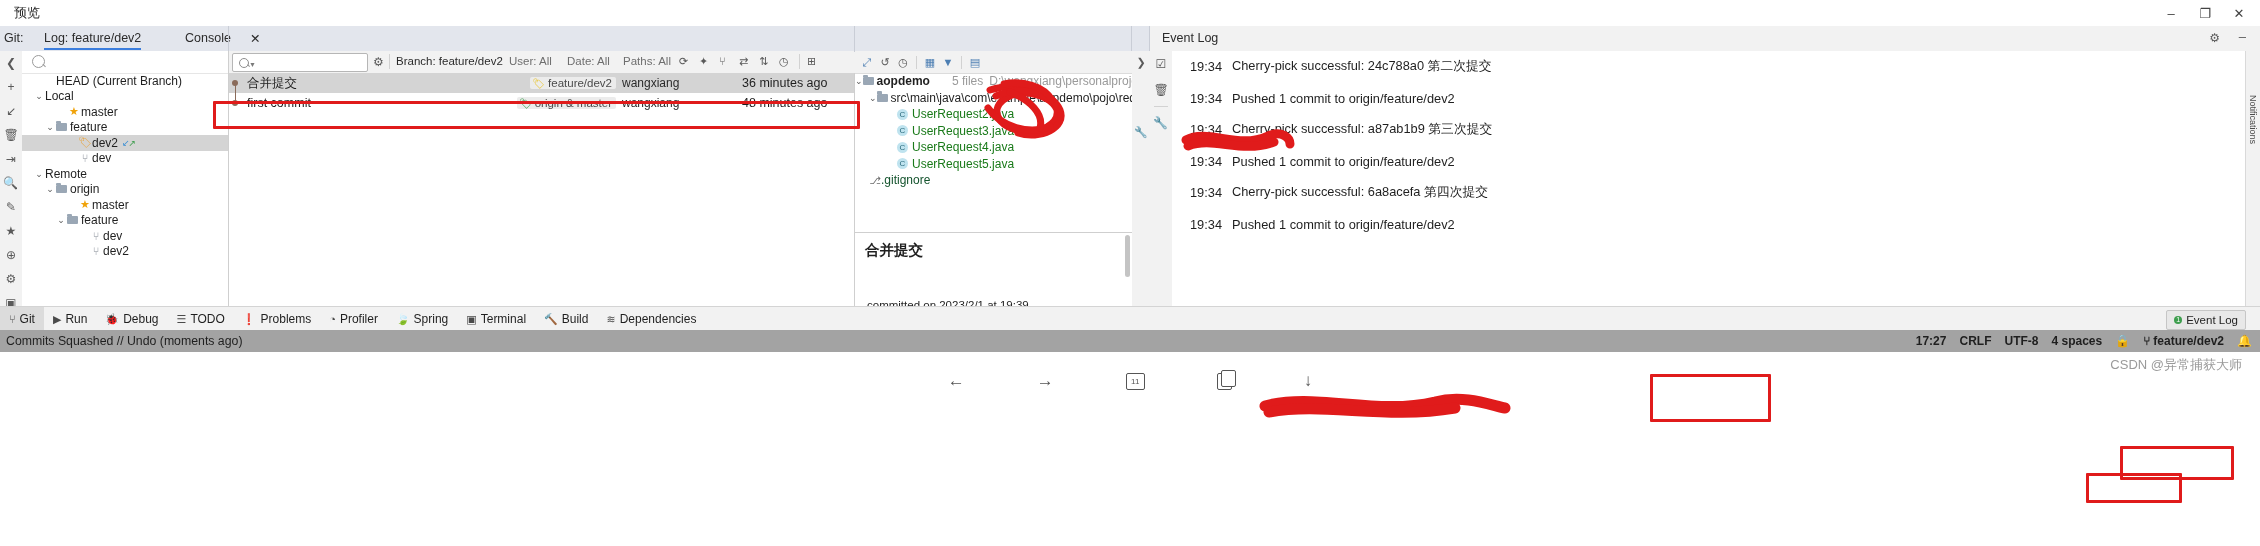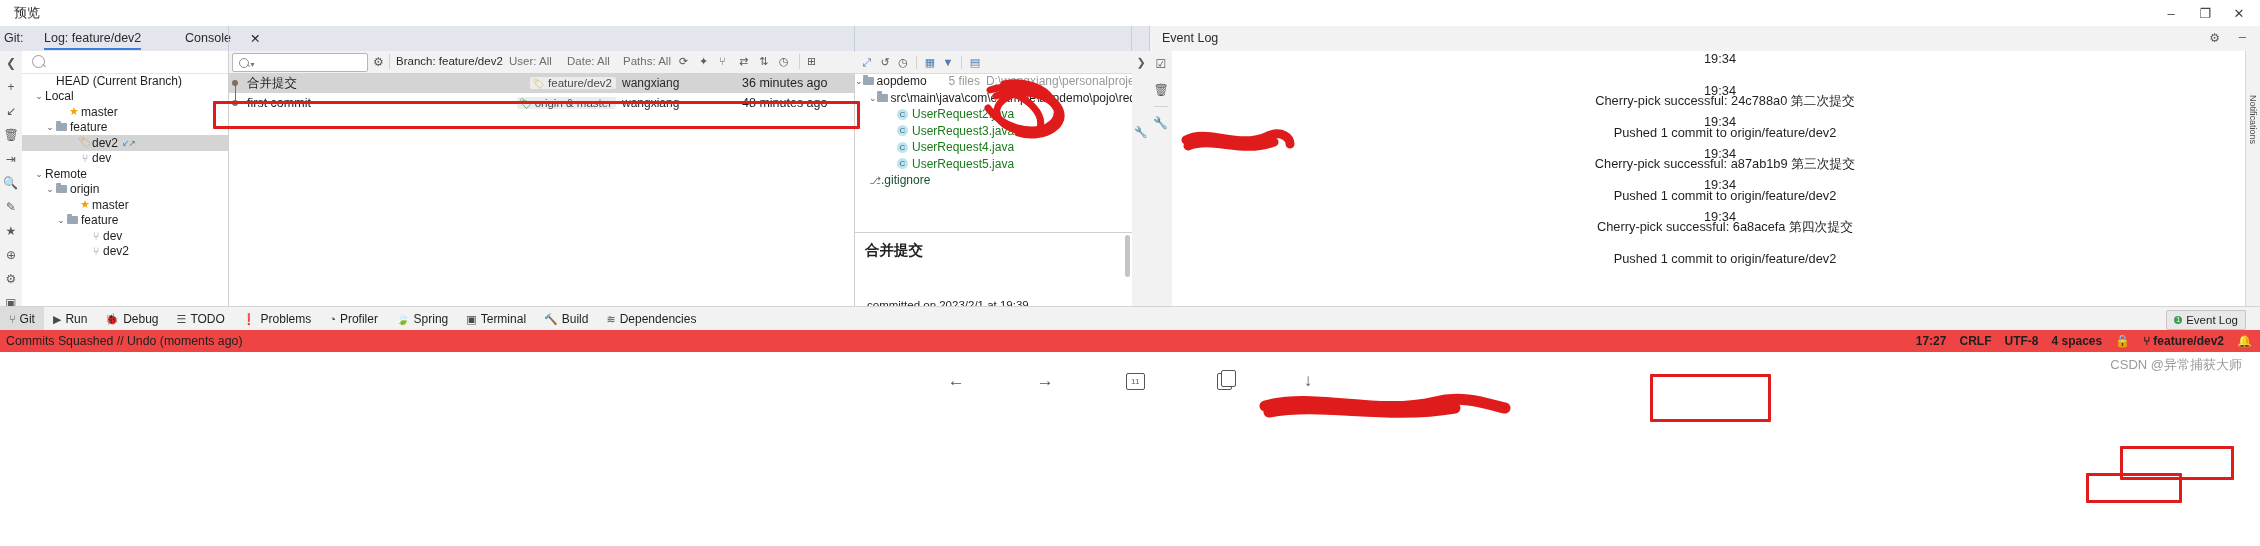--- a/index.html
+++ b/index.html
@@ -104,39 +104,39 @@
 
   
   .evlogtitle{position:absolute;left:1150px;top:26px;width:1110px;height:25px;background:#f2f2f2;border-bottom:1px solid #d9d9d9;}
   .evlogtitle .t{position:absolute;left:12px;top:5px;font-size:12.5px;color:#2b2b2b;}
   .evlogtitle .gear2{position:absolute;right:40px;top:5px;font-size:12px;color:#5a5a5a;}
   .evlogtitle .min{position:absolute;right:14px;top:3px;font-size:13px;color:#5a5a5a;}
   .evtool{position:absolute;left:1150px;top:51px;width:22px;height:255px;background:#f2f2f2;border-right:1px solid #d9d9d9;}
   .evtool .ic{width:22px;height:26px;display:flex;align-items:center;justify-content:center;font-size:12px;color:#5a5a5a;}
   .evtool .sep{width:14px;height:1px;background:#d2d2d2;margin:3px 4px;}
   .evbody{position:absolute;left:1172px;top:51px;width:1088px;height:255px;background:#fff;overflow:hidden;}
-  .evrow{position:relative;height:31.5px;display:flex;align-items:center;font-size:12.8px;color:#1f1f1f;padding-left:18px;white-space:nowrap;flex-direction:column;}
+  .evrow{position:relative;height:31.5px;display:flex;align-items:center;font-size:12.8px;color:#1f1f1f;padding-left:18px;white-space:nowrap;}
   .evrow .tm{width:42px;flex:0 0 42px;}
   .evrow .msg{}
   .ev-undo{position:absolute;left:62px;top:18px;font-size:12.5px;color:#2b6fbe;text-decoration:underline;}
 
   
   .redge{position:absolute;right:0;top:51px;width:14px;height:255px;background:#f2f2f2;border-left:1px solid #d9d9d9;}
   .redge .vt{position:absolute;top:62px;left:-16px;width:46px;font-size:9px;color:#4a4a4a;transform:rotate(90deg);transform-origin:center;white-space:nowrap;}
 
   
   .bottombar{position:absolute;left:0;top:306px;width:2260px;height:24px;background:#f2f2f2;border-top:1px solid #d4d4d4;display:flex;align-items:center;}
   .bitem{display:flex;align-items:center;gap:4px;height:24px;padding:0 9px;font-size:12px;color:#1f1f1f;white-space:nowrap;}
   .bitem.active{background:#dcdcdc;}
   .bitem .bi{font-size:11px;color:#4a4a4a;}
   .evbtn{position:absolute;right:14px;top:3px;display:flex;align-items:center;gap:4px;height:18px;padding:0 7px;background:#e8e8e8;border:1px solid #c6c6c6;border-radius:2px;font-size:11.5px;color:#1f1f1f;}
   .evbtn .dot{width:8px;height:8px;border-radius:50%;background:#3e9e4e;color:#fff;font-size:7px;line-height:8px;text-align:center;}
 
   
-  .statusbar{position:absolute;left:0;top:330px;width:2260px;height:22px;background:#ef4444;}
+  .statusbar{position:absolute;left:0;top:330px;width:2260px;height:22px;background:#a3a3a3;}
   .statusbar .msg{position:absolute;left:6px;top:4px;font-size:12.3px;color:#1f1f1f;}
   .sright{position:absolute;right:8px;top:0;height:22px;display:flex;align-items:center;gap:13px;font-size:12px;color:#1f1f1f;}
   .sright .it{white-space:nowrap;font-weight:bold;}
   .branchstat{display:flex;align-items:center;gap:3px;}
 
   
   .navbar{position:absolute;left:0;top:352px;width:2260px;height:194px;background:#fff;}
   .navrow{position:absolute;left:0;top:0;width:2260px;height:58px;display:flex;align-items:center;justify-content:center;gap:72px;}
   .navicon{font-size:17px;color:#555;}
   .navsq{width:17px;height:15px;border:1.6px solid #555;border-radius:2px;display:flex;align-items:center;justify-content:center;font-size:8px;color:#555;}
@@ -342,21 +342,21 @@
         <div class="vsep"></div>
         <div class="ci">▦</div>
         <div class="ci">▼</div>
         <div class="vsep"></div>
         <div class="ci">▤</div>
       </div>
     <div class="chgtree" id="chgtree">
         <div class="crowt">
           <span class="chev">⌄</span>
           <span class="tico"><span class="folder"></span></span>
-          <span style="font-weight:normal">aopdemo</span>
+          <span style="font-weight:bold">aopdemo</span>
           <span class="dim" style="margin-left:22px">5 files</span>
           <span class="dim" style="margin-left:6px">D:\wangxiang\personalproject\aopd</span>
         </div>
         <div class="crowt" style="padding-left: 14px;">
           <span class="chev">⌄</span>
           <span class="tico"><span class="folder"></span></span>
           <span>src\main\java\com\example\aopdemo\pojo\reques</span>
         </div>
         <div class="crowt" style="padding-left: 42px;">
           <span class="jico">C</span>

